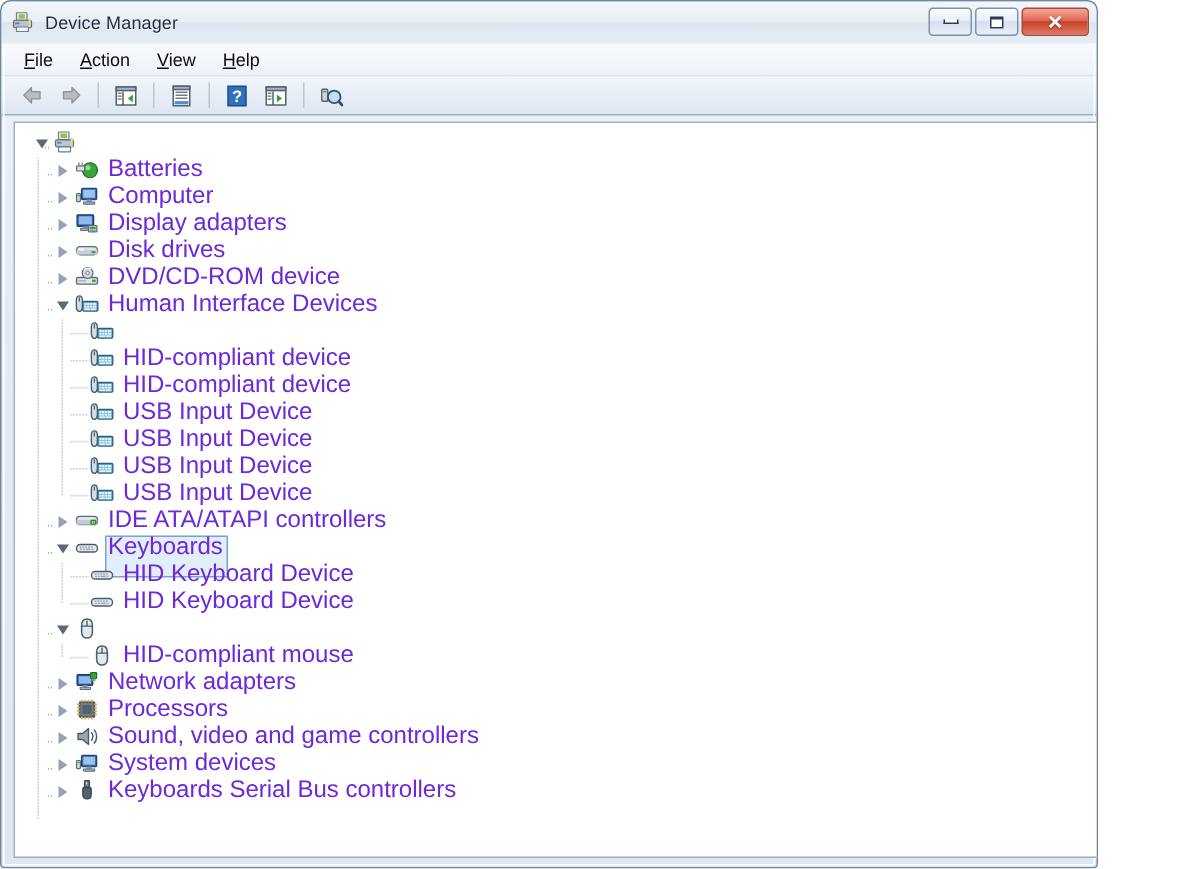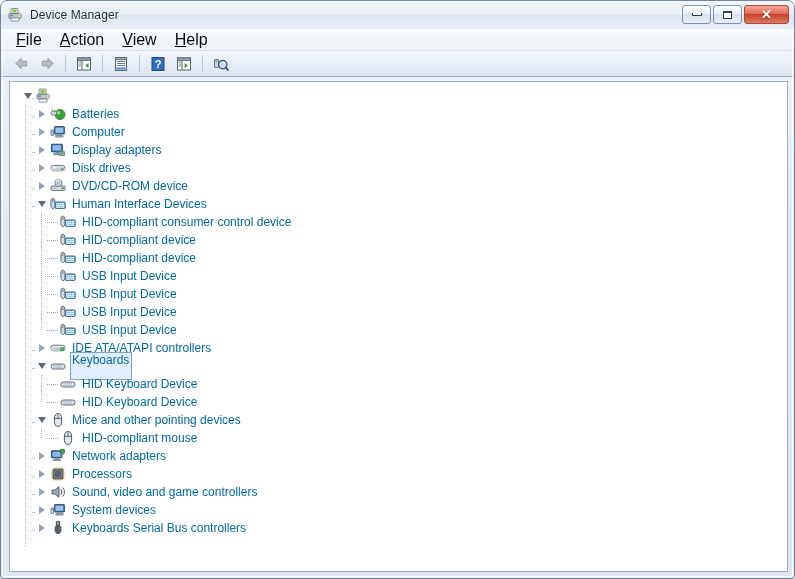--- a/index.html
+++ b/index.html
@@ -7,21 +7,21 @@
     margin: 0; padding: 0;
     width: 795px; height: 579px;
     overflow: hidden;
     font-family: "Liberation Sans", sans-serif;
     background: #ffffff;
   }
 
   
   .window {
     position: relative;
-    width: 795px; height: 579px;
+    width: 732px; height: 579px;
     background: linear-gradient(180deg,#eef2f7 0%, #e4eaf2 40%, #dfe6ef 100%);
     border: 1px solid #6f87a3;
     border-radius: 7px 7px 3px 3px;
     overflow: hidden;
   }
   .win-inner-glow{
     position:absolute; left:1px; top:1px; right:1px; bottom:1px;
     border:1px solid #ffffff; border-radius:6px 6px 2px 2px;
     pointer-events:none;
   }
@@ -61,21 +61,21 @@
 
   
   .menubar {
     height: 22px;
     display: flex; align-items: center;
     padding-left: 6px;
     background: linear-gradient(180deg,#f7fafd 0%, #eef3f9 100%);
     border-bottom: 1px solid #d9e2ec;
   }
   .menu-item {
-    font-size: 16px; color: #0b0b0b;
+    font-size: 12px; color: #0b0b0b;
     padding: 2px 9px; cursor: default;
   }
   .menu-item u { text-decoration: underline; }
 
   
   .toolbar {
     height: 26px;
     display: flex; align-items: center;
     padding-left: 8px; gap: 2px;
     background: linear-gradient(180deg,#f2f6fb 0%, #e6edf6 55%, #dde6f1 100%);
@@ -94,23 +94,23 @@
     left: 8px; top: 80px;
     width: 779px; height: 491px;
     background: #ffffff;
     border: 1px solid #9aafc6;
     overflow: hidden;
   }
   .tree { padding: 5px 0 0 6px; }
 
   .node {
     position: relative;
-    display: flex; align-items: center;
+    display: flex; align-items: flex-start;
     height: 18px;
-    font-size: 12px; color: #0369a1;
+    font-size: 16px; color: #6d28d9;
     white-space: nowrap;
     cursor: default;
   }
   .expander {
     width: 16px; height: 18px; flex: 0 0 auto;
     display: flex; align-items: center; justify-content: center;
   }
   .tri {
     width: 0; height: 0;
     border-top: 4px solid transparent;
@@ -349,21 +349,20 @@
           <svg class="node-icon" viewBox="0 0 16 16">
             <use href="#ic-hid-icon"></use>
           </svg>
           <span class="node-label">Human Interface Devices</span>
         </div>
         <div class="node lvl2">
           <span class="dots-h"></span>
           <svg class="node-icon" viewBox="0 0 16 16">
             <use href="#ic-hid-icon"></use>
           </svg>
-          <span class="node-label">HID-compliant consumer control device</span>
         </div>
         <div class="node lvl2">
           <span class="dots-h"></span>
           <svg class="node-icon" viewBox="0 0 16 16">
             <use href="#ic-hid-icon"></use>
           </svg>
           <span class="node-label">HID-compliant device</span>
         </div>
         <div class="node lvl2">
           <span class="dots-h"></span>
@@ -435,21 +434,20 @@
           <span class="node-label">HID Keyboard Device</span>
         </div>
         <div class="node lvl1">
           <span class="expander">
             <span class="tri open"></span>
           </span>
           <span class="dot-stub"></span>
           <svg class="node-icon" viewBox="0 0 16 16">
             <use href="#ic-mouse-icon"></use>
           </svg>
-          <span class="node-label">Mice and other pointing devices</span>
         </div>
         <div class="node lvl2">
           <span class="dots-h"></span>
           <svg class="node-icon" viewBox="0 0 16 16">
             <use href="#ic-mouse-icon"></use>
           </svg>
           <span class="node-label">HID-compliant mouse</span>
         </div>
         <div class="node lvl1">
           <span class="expander">

